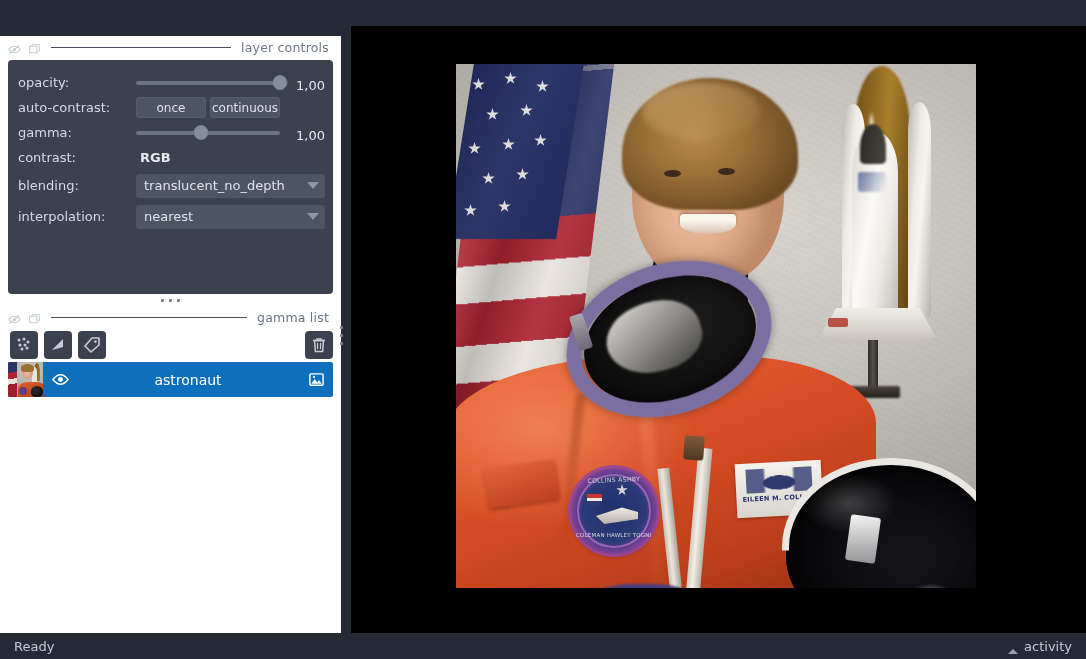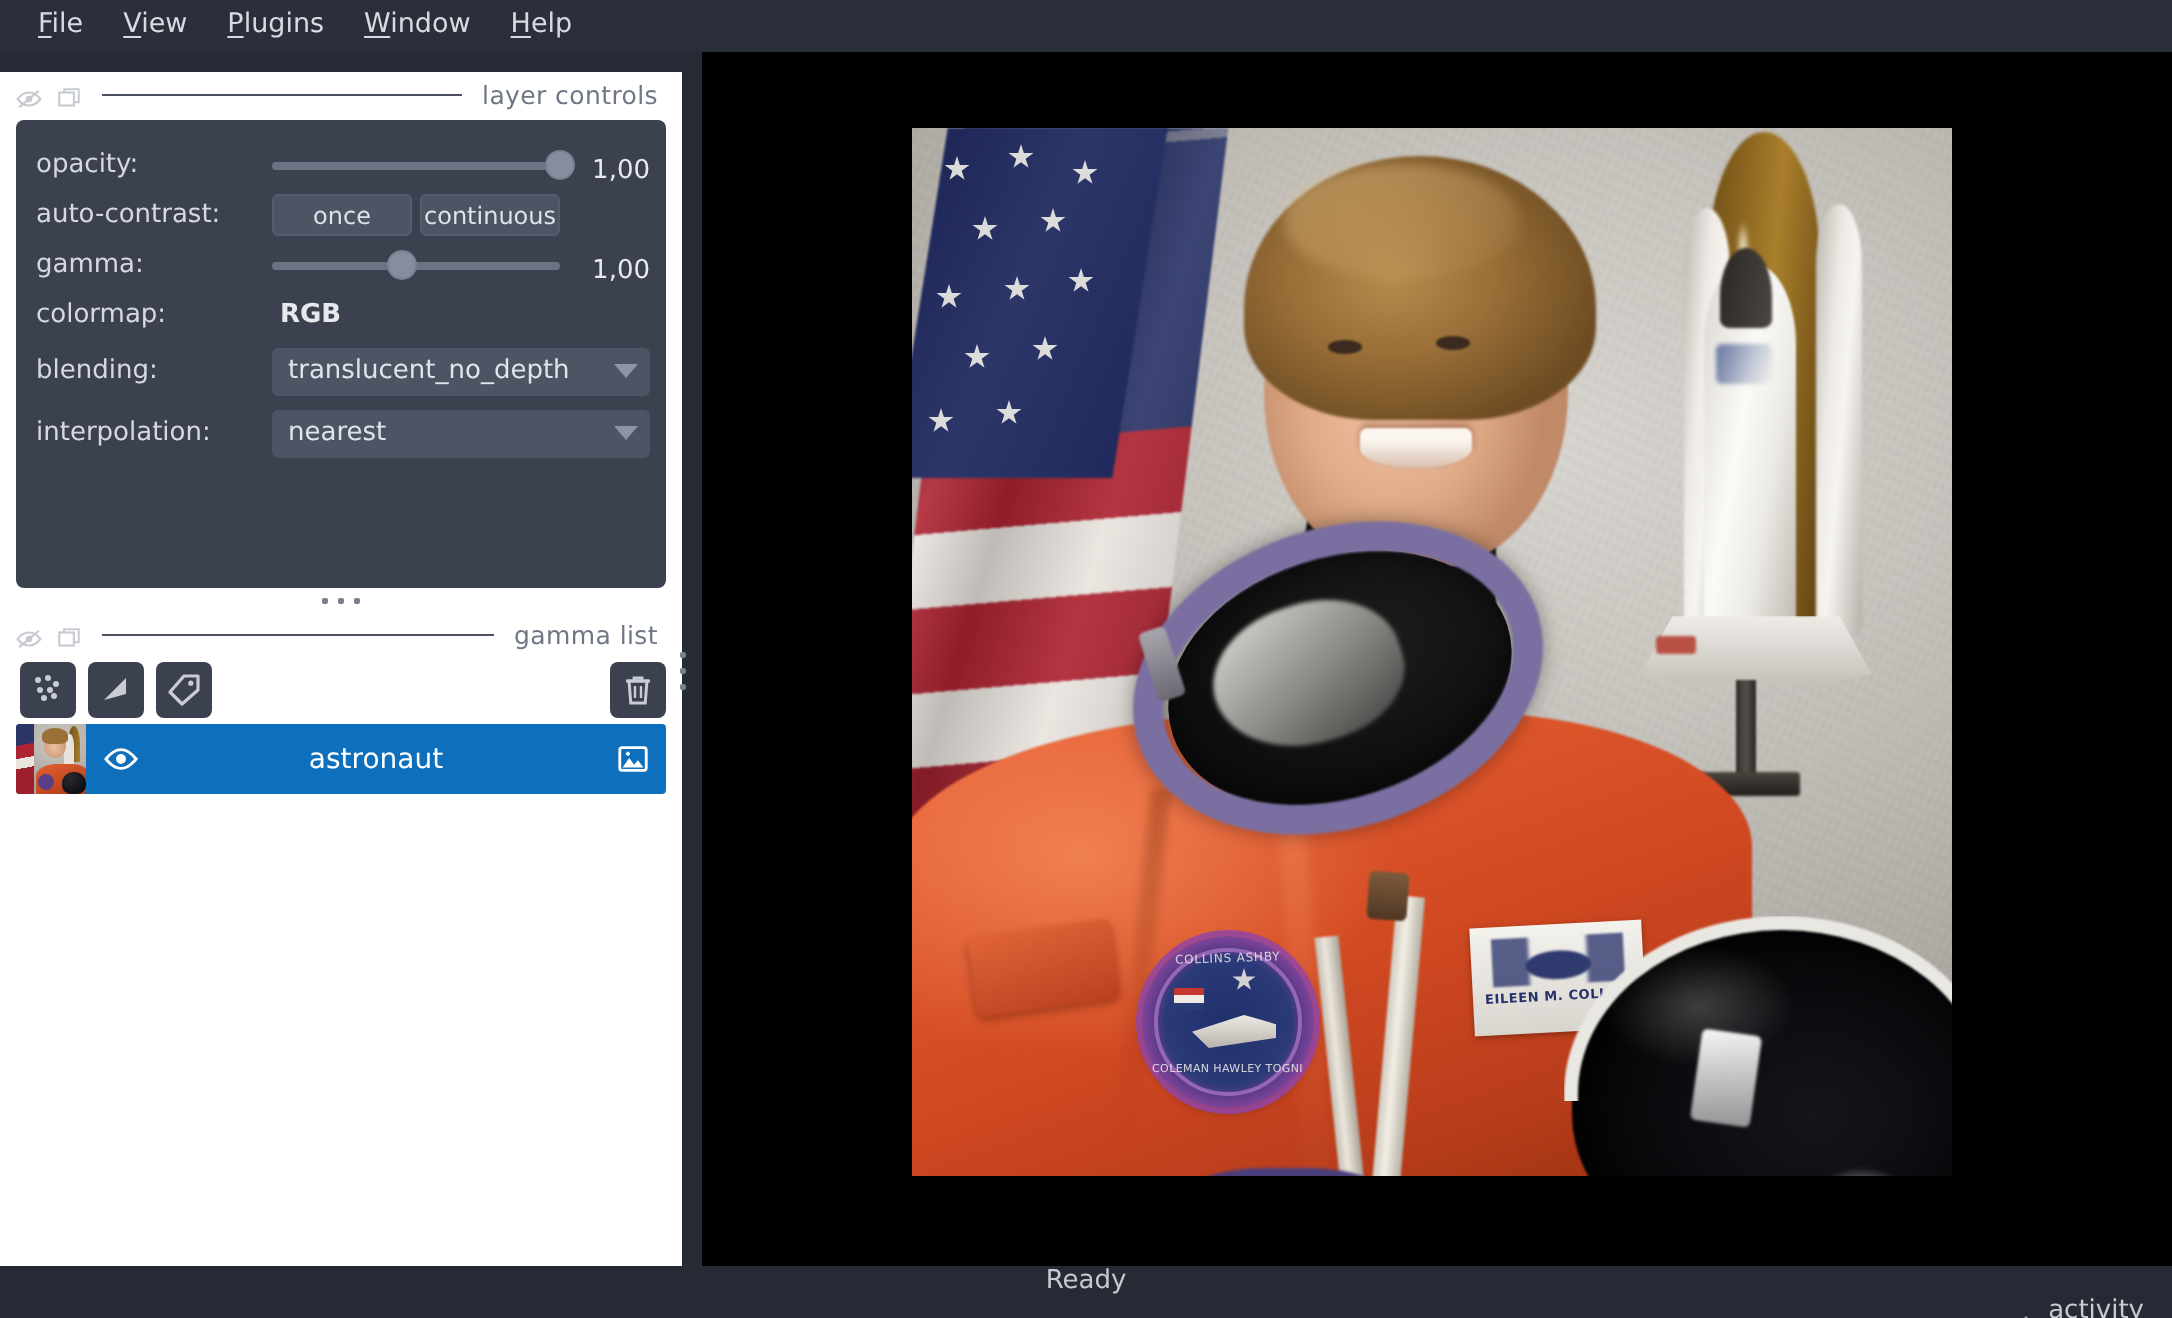--- a/index.html
+++ b/index.html
@@ -445,44 +445,37 @@
   }
   .glove{
     position:absolute; left:132px; top:520px; width:110px; height:46px;
     background:linear-gradient(180deg,#4a3e7e,#2f2654);
     border-radius:40% 40% 18% 18%; filter:blur(.8px);
   }
 
   
   .statusbar{
     position:absolute; left:0; top:633px; width:1086px; height:26px;
-    background:#262a35; display:flex; align-items:center; padding:0 14px;flex-direction:column;
+    background:#262a35; display:flex; align-items:center; padding:0 14px;
   }
   .status-text{ font-size:13px; color:#c7cad2; }
   .activity{
     margin-left:auto; display:flex; align-items:flex-end; gap:6px; cursor:pointer;
   }
   .activity-caret{
     width:0;height:0;border-left:5px solid transparent;border-right:5px solid transparent;
     border-bottom:5px solid #9aa0ad;
   }
   .activity-text{ font-size:13px; color:#c7cad2; }
 </style>
 </head>
 <body>
 
 <div class="app">
 
-  <div class="menubar">
-    <div class="menu-item"><span class="u">F</span><span>ile</span></div>
-    <div class="menu-item"><span class="u">V</span><span>iew</span></div>
-    <div class="menu-item"><span class="u">P</span><span>lugins</span></div>
-    <div class="menu-item"><span class="u">W</span><span>indow</span></div>
-    <div class="menu-item"><span class="u">H</span><span>elp</span></div>
-  </div>
 
   <div class="leftdock">
 
     <div class="dock-title">
       <div class="dock-btns">
         <div class="dock-btn">
           <svg width="13" height="13" viewBox="0 0 16 16">
               <path d="M1 8 q3-4 7-4 t7 4 q-3 4-7 4 t-7-4z" fill="none" stroke="#9aa0ad" stroke-width="1.3"></path>
               <circle cx="8" cy="8" r="2" fill="#9aa0ad"></circle>
               <line x1="2" y1="13" x2="14" y2="3" stroke="#9aa0ad" stroke-width="1.4"></line>
@@ -530,21 +523,21 @@
           <div class="lc-field">
             <div class="slider">
               <div class="track"></div>
               <div class="handle" style="left:45%"></div>
             </div>
             <div class="slider-value">1,00</div>
           </div>
         </div>
 
         <div class="lc-row">
-          <div class="lc-label">colormap:</div>
+          <div class="lc-label">contrast:</div>
           <div class="lc-field">
             <div class="static-val">RGB</div>
           </div>
         </div>
 
         <div class="lc-row" style="height:31px">
           <div class="lc-label">blending:</div>
           <div class="lc-field">
             <div class="combo">
               <div class="combo-text">translucent_no_depth</div>

